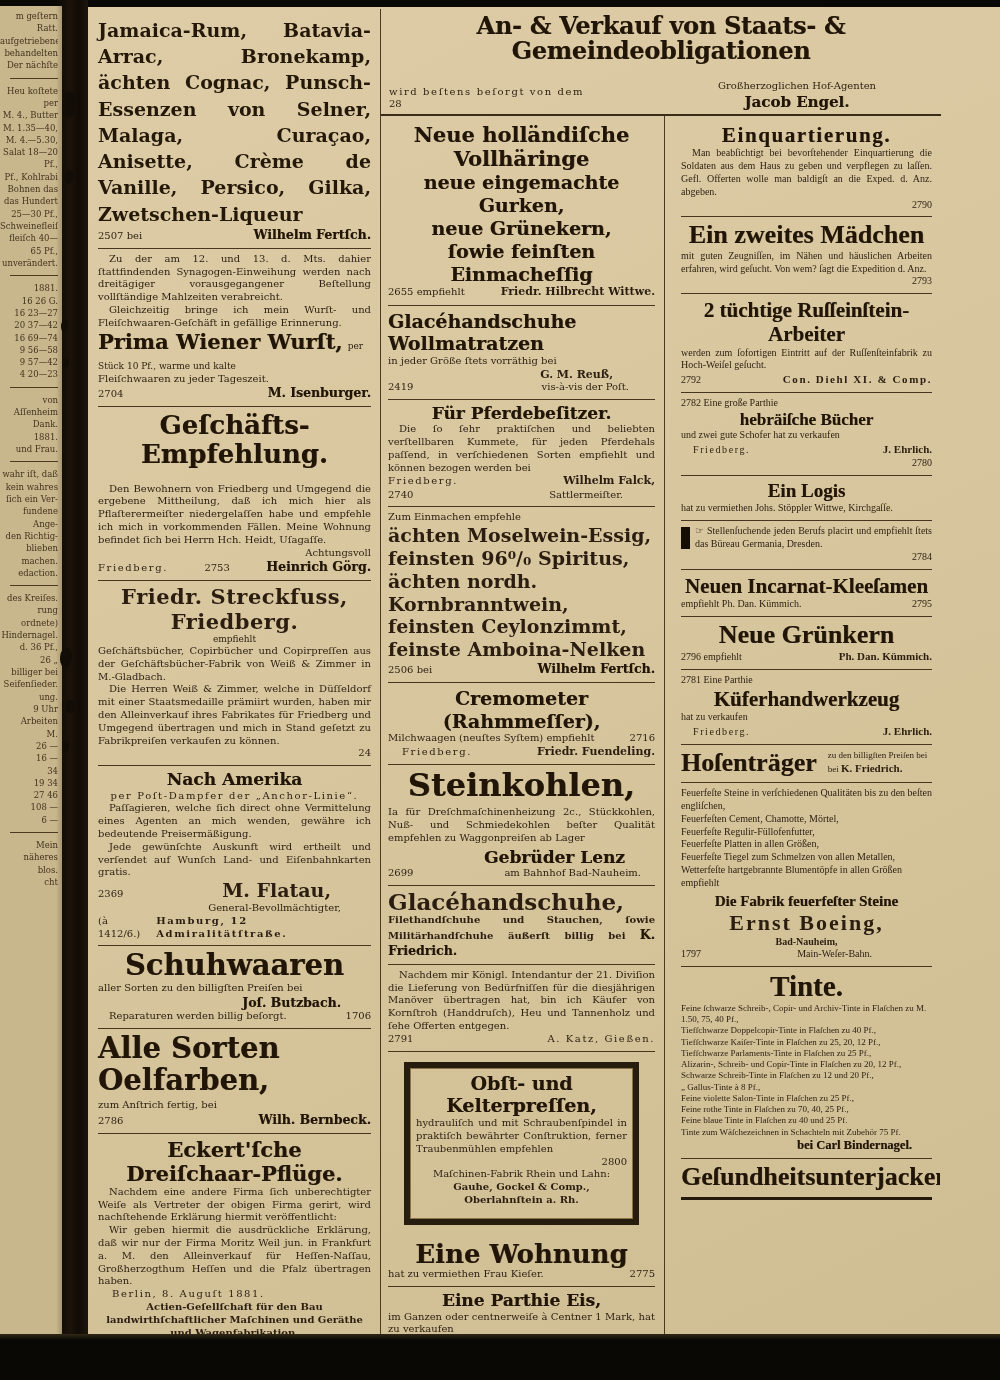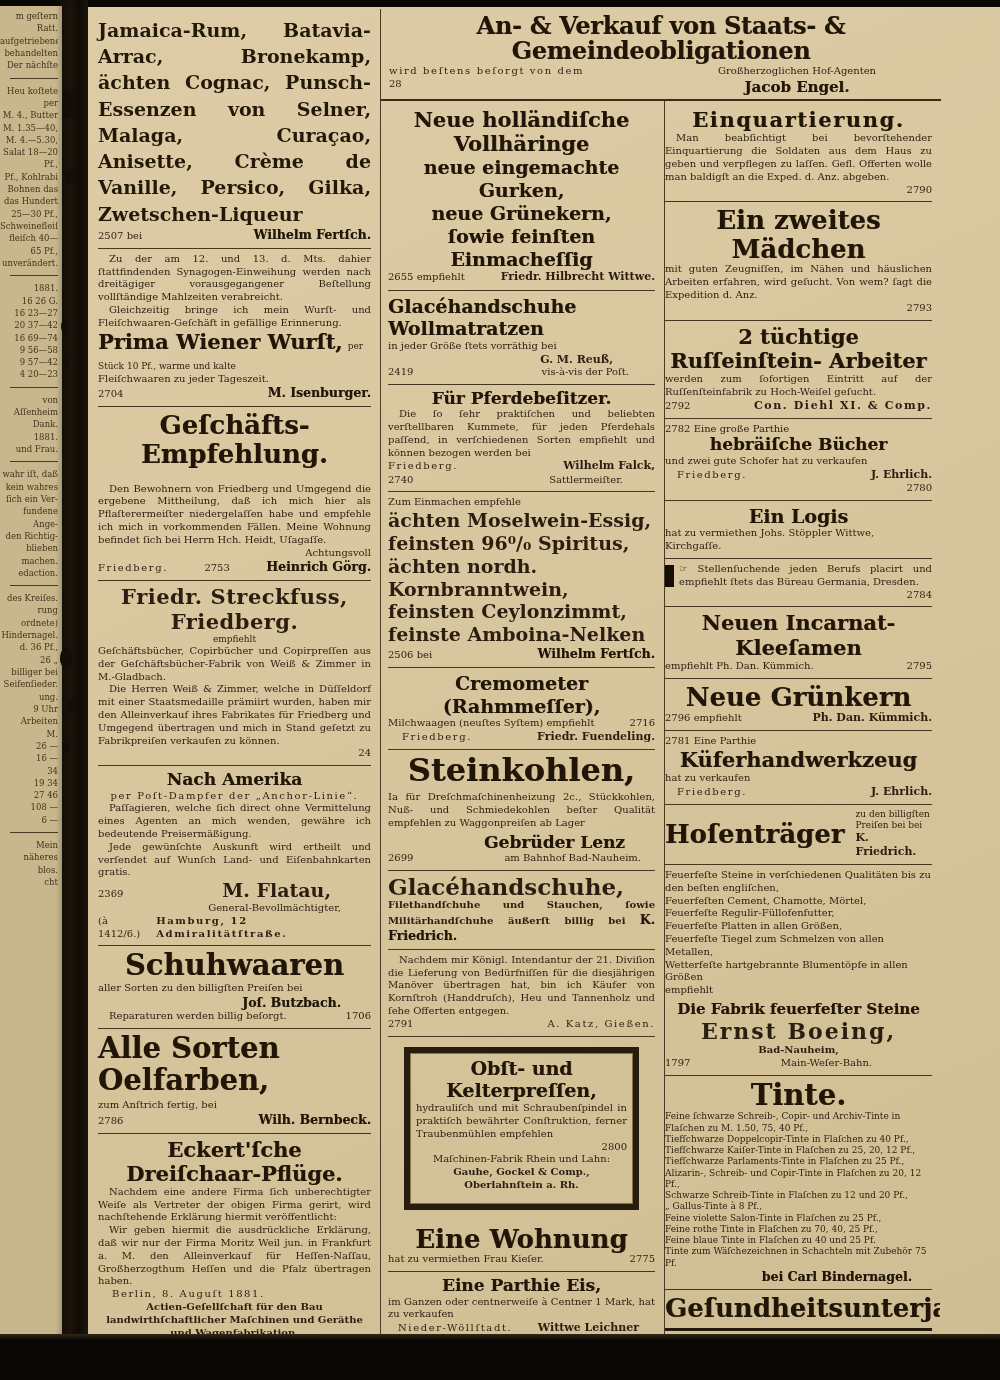--- a/index.html
+++ b/index.html
@@ -18,21 +18,21 @@
   .page{position:absolute;left:88px;top:7px;width:912px;height:1328px;box-sizing:border-box;
         background:linear-gradient(155deg,#ddcca6 0%,#d8c69e 45%,#cfbd93 100%);
         padding:2px 0 0 4px;overflow:hidden;}
   .cols{display:flex;height:100%;}
   .col{box-sizing:border-box;overflow:hidden;}
   .col1{width:288px;padding:4px 9px 0 6px;}
   .rightwrap{width:560px;border-left:1px solid #4b3a22;display:flex;flex-direction:column;}
   .banner{border-bottom:2px solid #3a2c18;padding:4px 8px 3px 8px;}
   .subcols{display:flex;flex:1;min-height:0;}
   .col2{width:283px;padding:3px 9px 0 7px;}
-  .col3{width:276px;border-left:1px solid #4b3a22;padding:3px 8px 0 0;}
+  .col3{width:276px;border-left:1px solid #4b3a22;padding:3px 8px 0 16px;font-family:Liberation Serif, serif;}
   
   .frak{font-weight:bold;color:#201507;text-shadow:.4px .3px 0 rgba(45,28,10,.55);}
   .c{text-align:center;} .r{text-align:right;} .j{text-align:justify;}
   .b{font-weight:bold;}
   .sm{font-size:10px;line-height:1.28;}
   .xs{font-size:9px;line-height:1.25;}
   .ind{text-indent:11px;}
   .sp{letter-spacing:1.6px;}
   .pre{white-space:pre-line;}
   .row{display:flex;justify-content:space-between;align-items:baseline;gap:6px;}
@@ -227,21 +227,21 @@
           <div class="sm b c">Actien-Geſellſchaft für den Bau landwirthſchaftlicher Maſchinen und Geräthe und Wagenfabrikation.</div>
 
         </div>
 
       </div>
 
       <div class="rightwrap">
 
         <div class="banner">
           <div class="frak c" style="font-size:24px;line-height:1.05;letter-spacing:-0.3px">An- &amp; Verkauf von Staats- &amp; Gemeindeobligationen</div>
-          <div class="row" style="margin-top:2px;align-items:flex-start">
+          <div class="row" style="margin-top:17px;align-items:flex-end">
             <div style="width:46%">
               <div class="sm sp">wird beſtens beſorgt von dem</div>
               <div class="sm">28</div>
             </div>
             <div style="width:50%" class="c">
               <div class="sm">Großherzoglichen Hof-Agenten</div>
               <div class="namel frak" style="font-size:15px">Jacob Engel.</div>
             </div>
           </div>
         </div>

